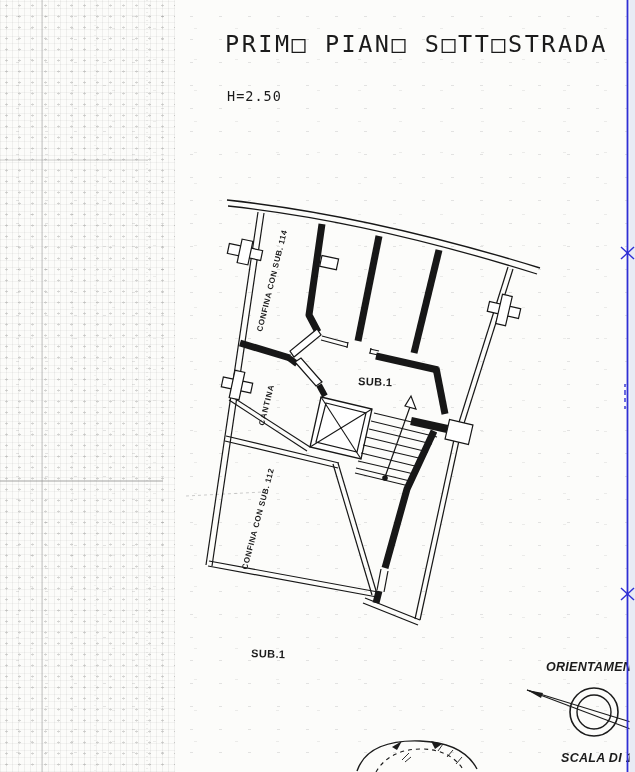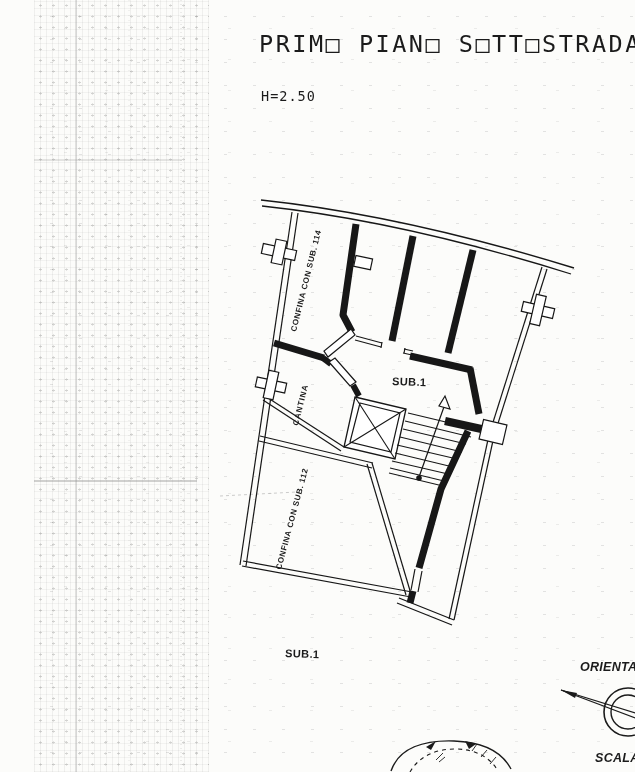--- a/index.html
+++ b/index.html
@@ -1,21 +1,21 @@
 <!DOCTYPE html>
 <html><head>
 <meta charset="utf-8">
 <style>
   html,body{margin:0;padding:0;}
   body{
     width:635px;height:772px;overflow:hidden;position:relative;
     background:#fcfcfa;
     font-family:"Liberation Sans",sans-serif;
   }
-  #stage{position:absolute;inset:0;margin-left:34px;}
+  #stage{position:absolute;inset:0;}
   svg{position:absolute;left:0;top:0;}
   .leftnoise{
     position:absolute;left:0;top:0;width:175px;height:100%;
     background-image:
       repeating-linear-gradient(90deg, rgba(70,70,70,.07) 0 1px, transparent 1px 6px),
       repeating-linear-gradient(0deg, rgba(70,70,70,.055) 0 1px, transparent 1px 7px),
       radial-gradient(rgba(0,0,0,.17) 1px, transparent 1.4px);
     background-size:auto,auto,13px 11px;
     pointer-events:none;
   }

